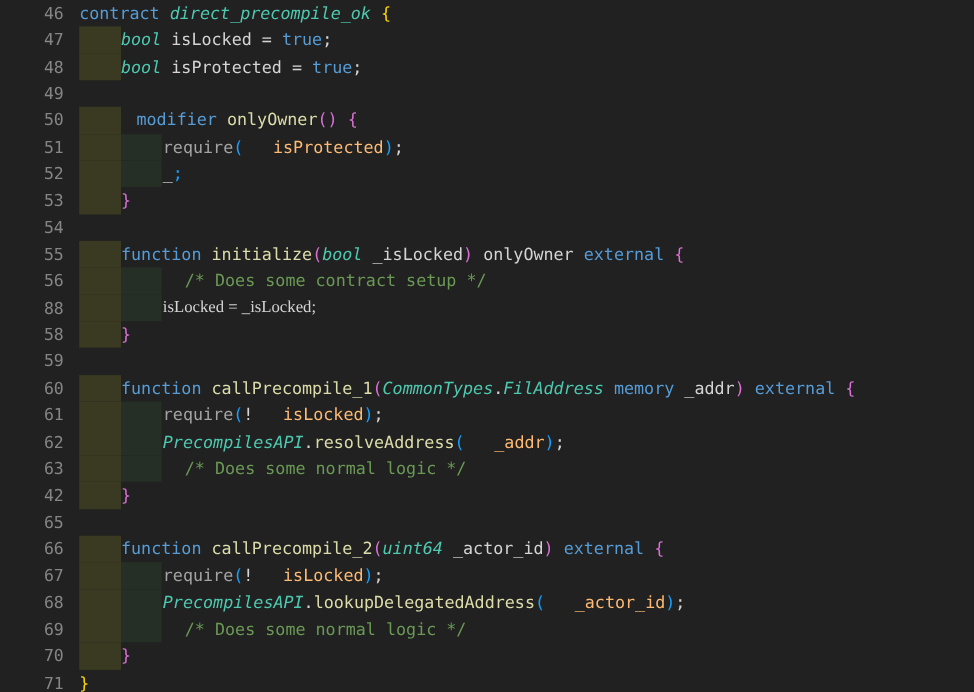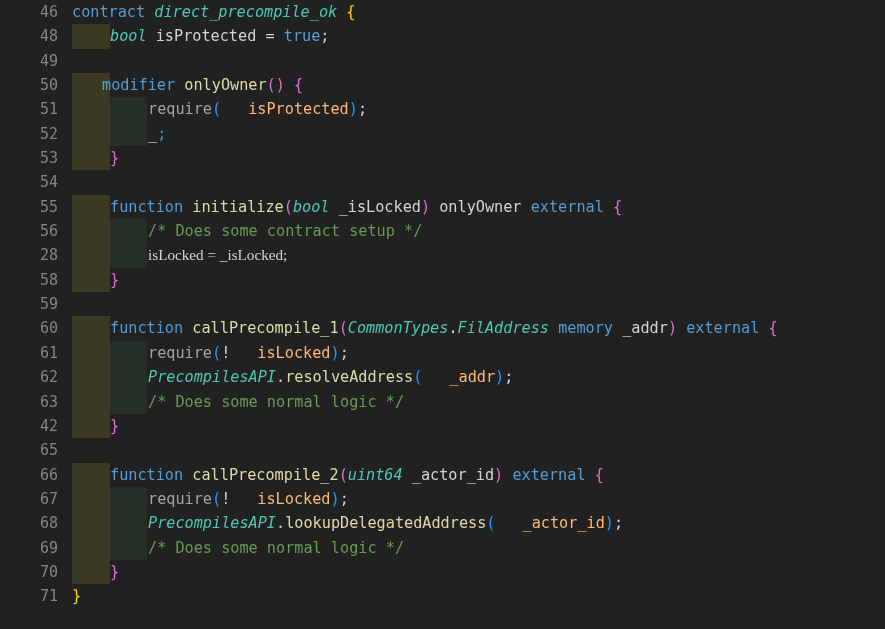--- a/index.html
+++ b/index.html
@@ -75,42 +75,43 @@
     top: 0;
     color: #d4d4d4;
   }
 
   
   .kw       { color: #569cd6; }  
   .type     { color: #4ec9b0; font-style: italic; }  
   .fn       { color: #dcdcaa; }  
   .plain    { color: #d4d4d4; }  
   .var      { color: #fdba74; margin-left: 27px; }  
-  .comment  { color: #6a9955; }  
+  .comment  { color: #6a9955; padding-left: 20px; }  
   .req      { color: #a3a3a3; }  
   .b0       { color: #ffd700; }  
   .b1       { color: #da70d6; }  
   .b2       { color: #179fff; }  
 </style>
 </head>
 <body>
 
 <div id="editor">
   <div class="code-lines" id="code-lines">
       <div class="line"><div class="gutter">46</div><div class="code" style="left: 72px;"><span class="kw">contract</span><span class="plain"> </span><span class="type">direct_precompile_ok</span><span class="plain"> </span><span class="b0">{</span></div></div>
+      <div class="line"><div class="indent-block ind-1"></div><div class="gutter">47</div><div class="code" style="left: 110px;"><span class="type">bool</span><span class="plain"> isLocked = </span><span class="kw">true</span><span class="plain">;</span></div></div>
       <div class="line"><div class="indent-block ind-1"></div><div class="gutter">48</div><div class="code" style="left: 110px;"><span class="type">bool</span><span class="plain"> isProtected = </span><span class="kw">true</span><span class="plain">;</span></div></div>
       <div class="line"><div class="gutter">49</div><div class="code" style="left: 72px;"></div></div>
-      <div class="line"><div class="indent-block ind-1"></div><div class="gutter">50</div><div class="code" style="left: 102px;"><span class="kw">modifier</span><span class="plain"> </span><span class="fn">onlyOwner</span><span class="b1">()</span><span class="plain"> </span><span class="b1">{</span></div></div>
+      <div class="line"><div class="indent-block ind-1"></div><div class="gutter">50</div><div class="code" style="left: 124px;"><span class="kw">modifier</span><span class="plain"> </span><span class="fn">onlyOwner</span><span class="b1">()</span><span class="plain"> </span><span class="b1">{</span></div></div>
       <div class="line"><div class="indent-block ind-1"></div><div class="indent-block ind-2"></div><div class="gutter">51</div><div class="code" style="left: 148px;"><span class="req">require</span><span class="b2">(</span><span class="var">isProtected</span><span class="b2">)</span><span class="plain">;</span></div></div>
       <div class="line"><div class="indent-block ind-1"></div><div class="indent-block ind-2"></div><div class="gutter">52</div><div class="code" style="left: 148px;"><span class="plain">_</span><span class="b2">;</span></div></div>
       <div class="line"><div class="indent-block ind-1"></div><div class="gutter">53</div><div class="code" style="left: 110px;"><span class="b1">}</span></div></div>
       <div class="line"><div class="gutter">54</div><div class="code" style="left: 72px;"></div></div>
       <div class="line"><div class="indent-block ind-1"></div><div class="gutter">55</div><div class="code" style="left: 110px;"><span class="kw">function</span><span class="plain"> </span><span class="fn">initialize</span><span class="b1">(</span><span class="type">bool</span><span class="plain"> _isLocked</span><span class="b1">)</span><span class="plain"> onlyOwner </span><span class="kw">external</span><span class="plain"> </span><span class="b1">{</span></div></div>
       <div class="line"><div class="indent-block ind-1"></div><div class="indent-block ind-2"></div><div class="gutter">56</div><div class="code" style="left: 148px;"><span class="comment">/* Does some contract setup */</span></div></div>
-      <div class="line"><div class="indent-block ind-1"></div><div class="indent-block ind-2"></div><div class="gutter">28</div><div class="code" style="left: 148px; font-family: Liberation Serif, serif;"><span class="plain">isLocked = _isLocked;</span></div></div>
+      <div class="line"><div class="indent-block ind-1"></div><div class="indent-block ind-2"></div><div class="gutter">88</div><div class="code" style="left: 148px; font-family: Liberation Serif, serif;"><span class="plain">isLocked = _isLocked;</span></div></div>
       <div class="line"><div class="indent-block ind-1"></div><div class="gutter">58</div><div class="code" style="left: 110px;"><span class="b1">}</span></div></div>
       <div class="line"><div class="gutter">59</div><div class="code" style="left: 72px;"></div></div>
       <div class="line"><div class="indent-block ind-1"></div><div class="gutter">60</div><div class="code" style="left: 110px;"><span class="kw">function</span><span class="plain"> </span><span class="fn">callPrecompile_1</span><span class="b1">(</span><span class="type">CommonTypes</span><span class="plain">.</span><span class="type">FilAddress</span><span class="plain"> </span><span class="kw">memory</span><span class="plain"> _addr</span><span class="b1">)</span><span class="plain"> </span><span class="kw">external</span><span class="plain"> </span><span class="b1">{</span></div></div>
       <div class="line"><div class="indent-block ind-1"></div><div class="indent-block ind-2"></div><div class="gutter">61</div><div class="code" style="left: 148px;"><span class="req">require</span><span class="b2">(</span><span class="plain">!</span><span class="var">isLocked</span><span class="b2">)</span><span class="plain">;</span></div></div>
       <div class="line"><div class="indent-block ind-1"></div><div class="indent-block ind-2"></div><div class="gutter">62</div><div class="code" style="left: 148px;"><span class="type">PrecompilesAPI</span><span class="plain">.</span><span class="fn">resolveAddress</span><span class="b2">(</span><span class="var">_addr</span><span class="b2">)</span><span class="plain">;</span></div></div>
       <div class="line"><div class="indent-block ind-1"></div><div class="indent-block ind-2"></div><div class="gutter">63</div><div class="code" style="left: 148px;"><span class="comment">/* Does some normal logic */</span></div></div>
       <div class="line"><div class="indent-block ind-1"></div><div class="gutter">42</div><div class="code" style="left: 110px;"><span class="b1">}</span></div></div>
       <div class="line"><div class="gutter">65</div><div class="code" style="left: 72px;"></div></div>
       <div class="line"><div class="indent-block ind-1"></div><div class="gutter">66</div><div class="code" style="left: 110px;"><span class="kw">function</span><span class="plain"> </span><span class="fn">callPrecompile_2</span><span class="b1">(</span><span class="type">uint64</span><span class="plain"> _actor_id</span><span class="b1">)</span><span class="plain"> </span><span class="kw">external</span><span class="plain"> </span><span class="b1">{</span></div></div>
       <div class="line"><div class="indent-block ind-1"></div><div class="indent-block ind-2"></div><div class="gutter">67</div><div class="code" style="left: 148px;"><span class="req">require</span><span class="b2">(</span><span class="plain">!</span><span class="var">isLocked</span><span class="b2">)</span><span class="plain">;</span></div></div>

